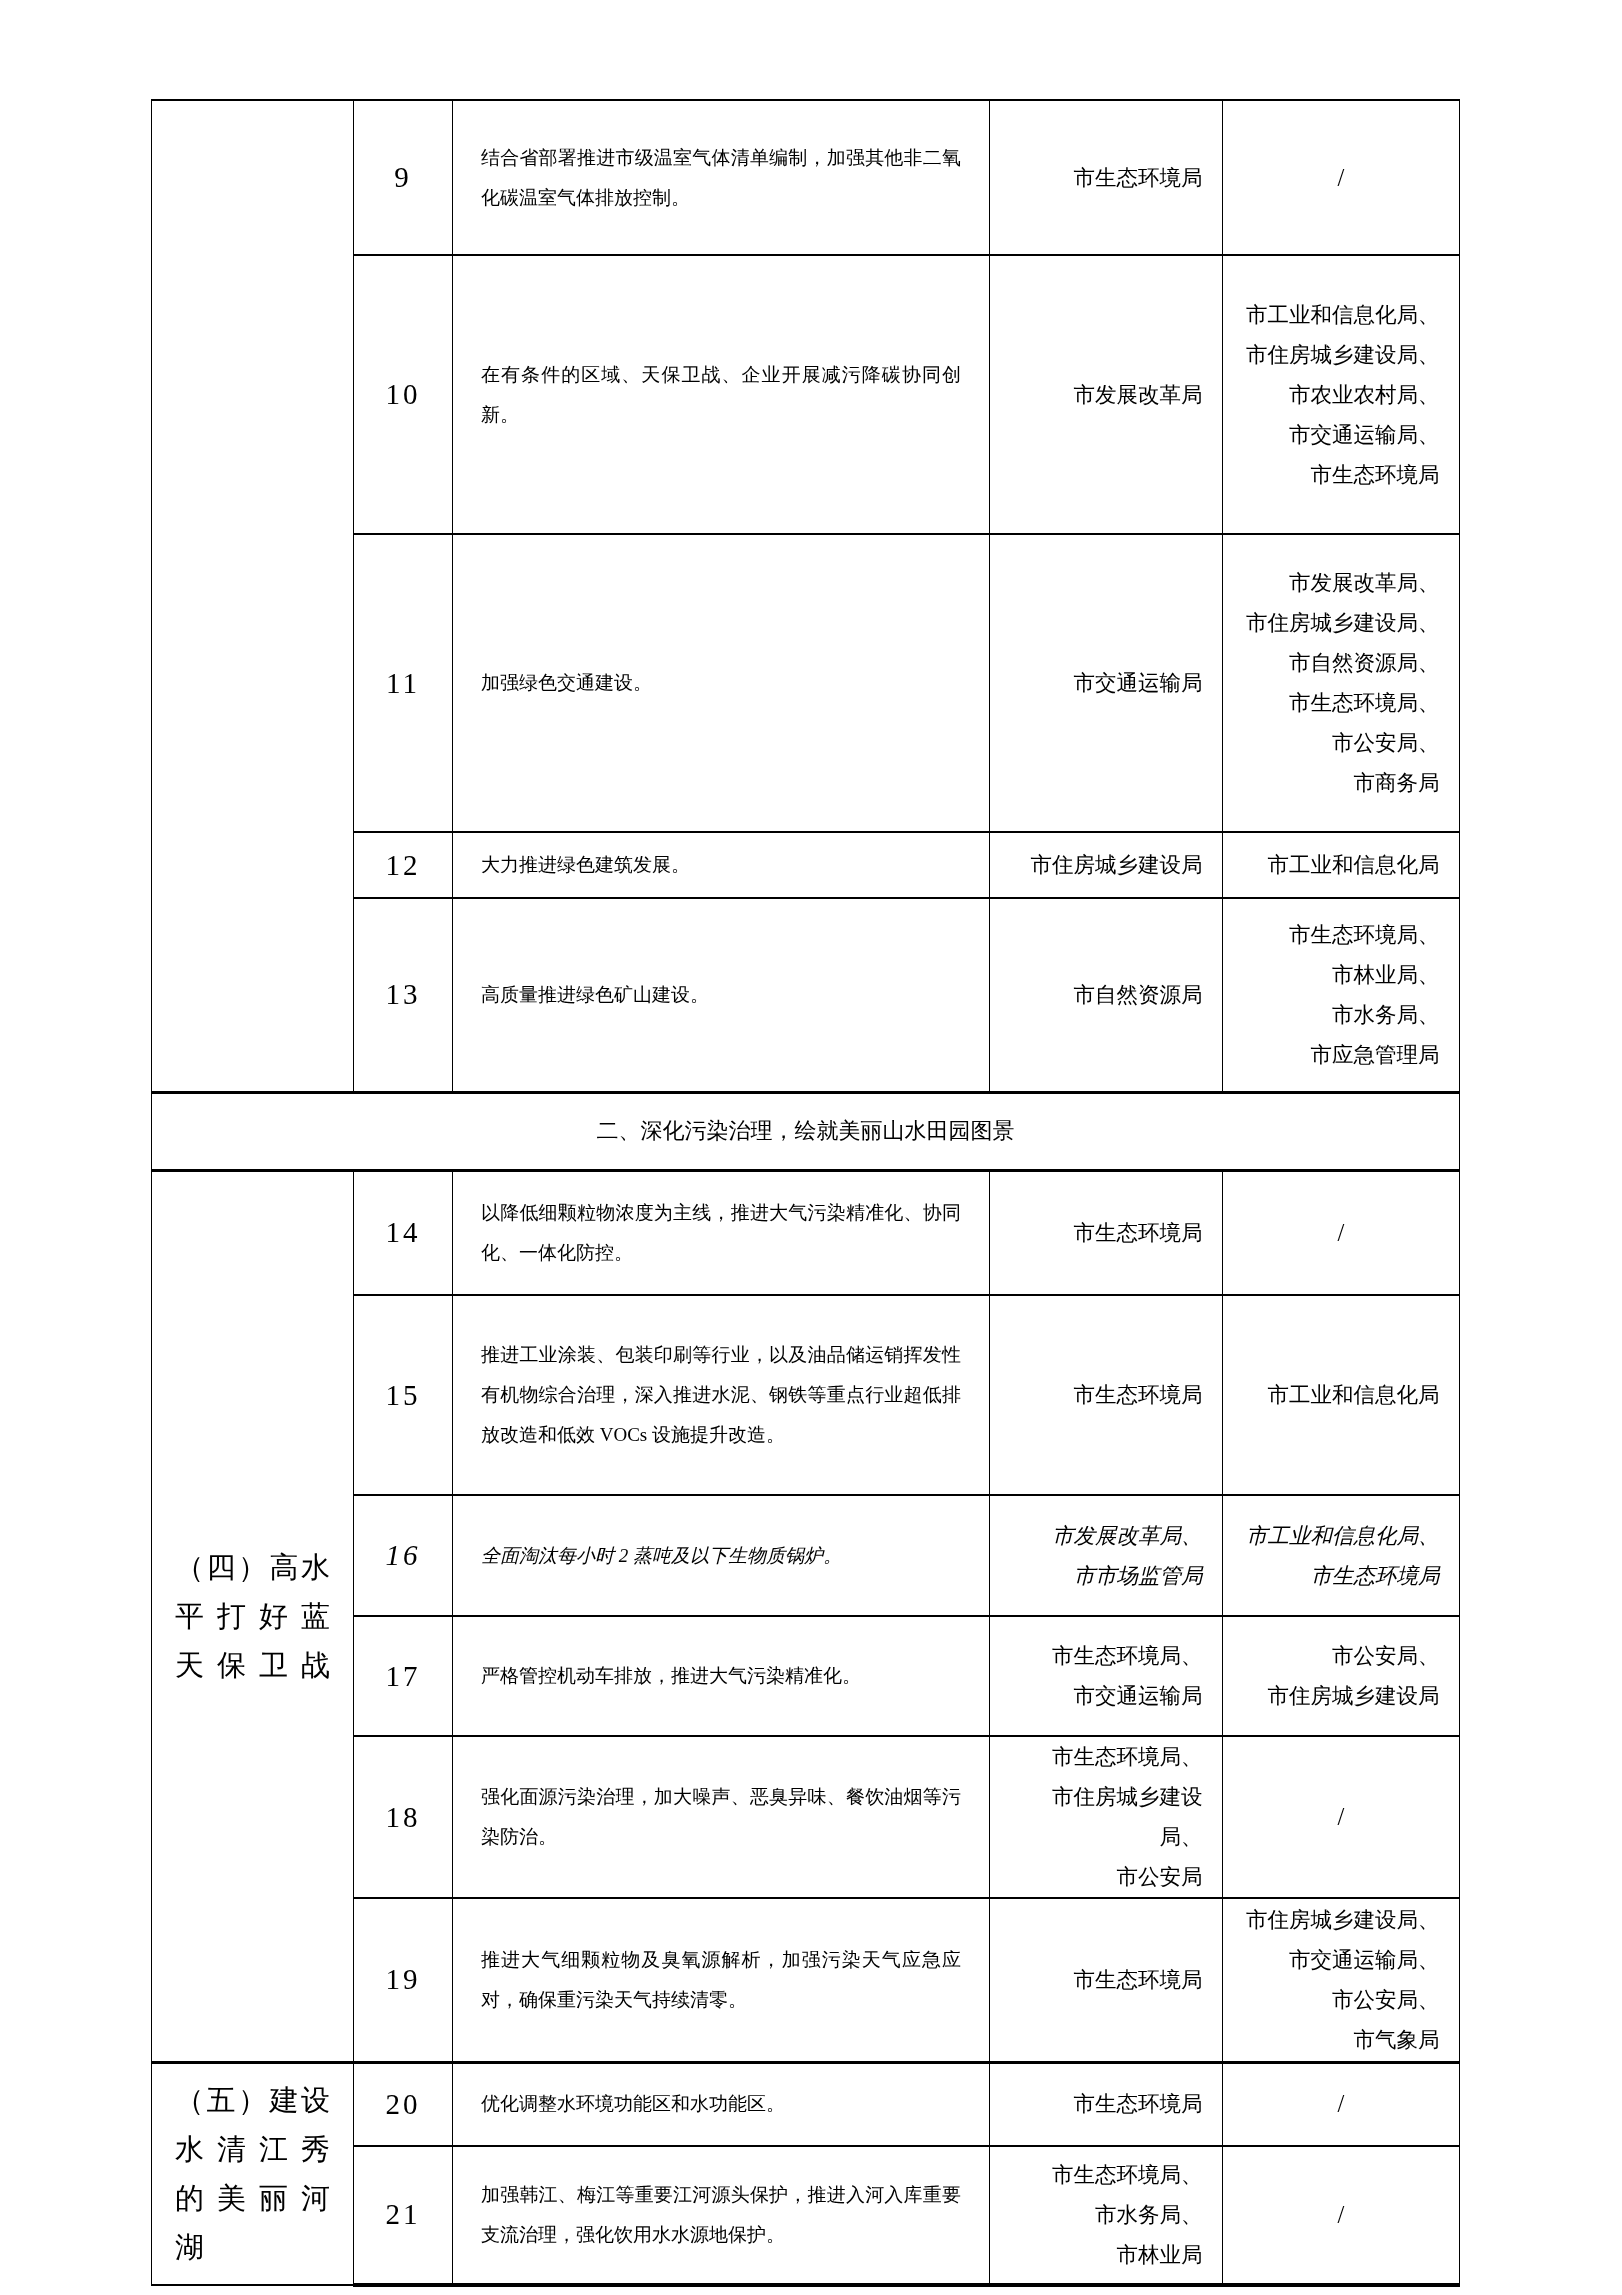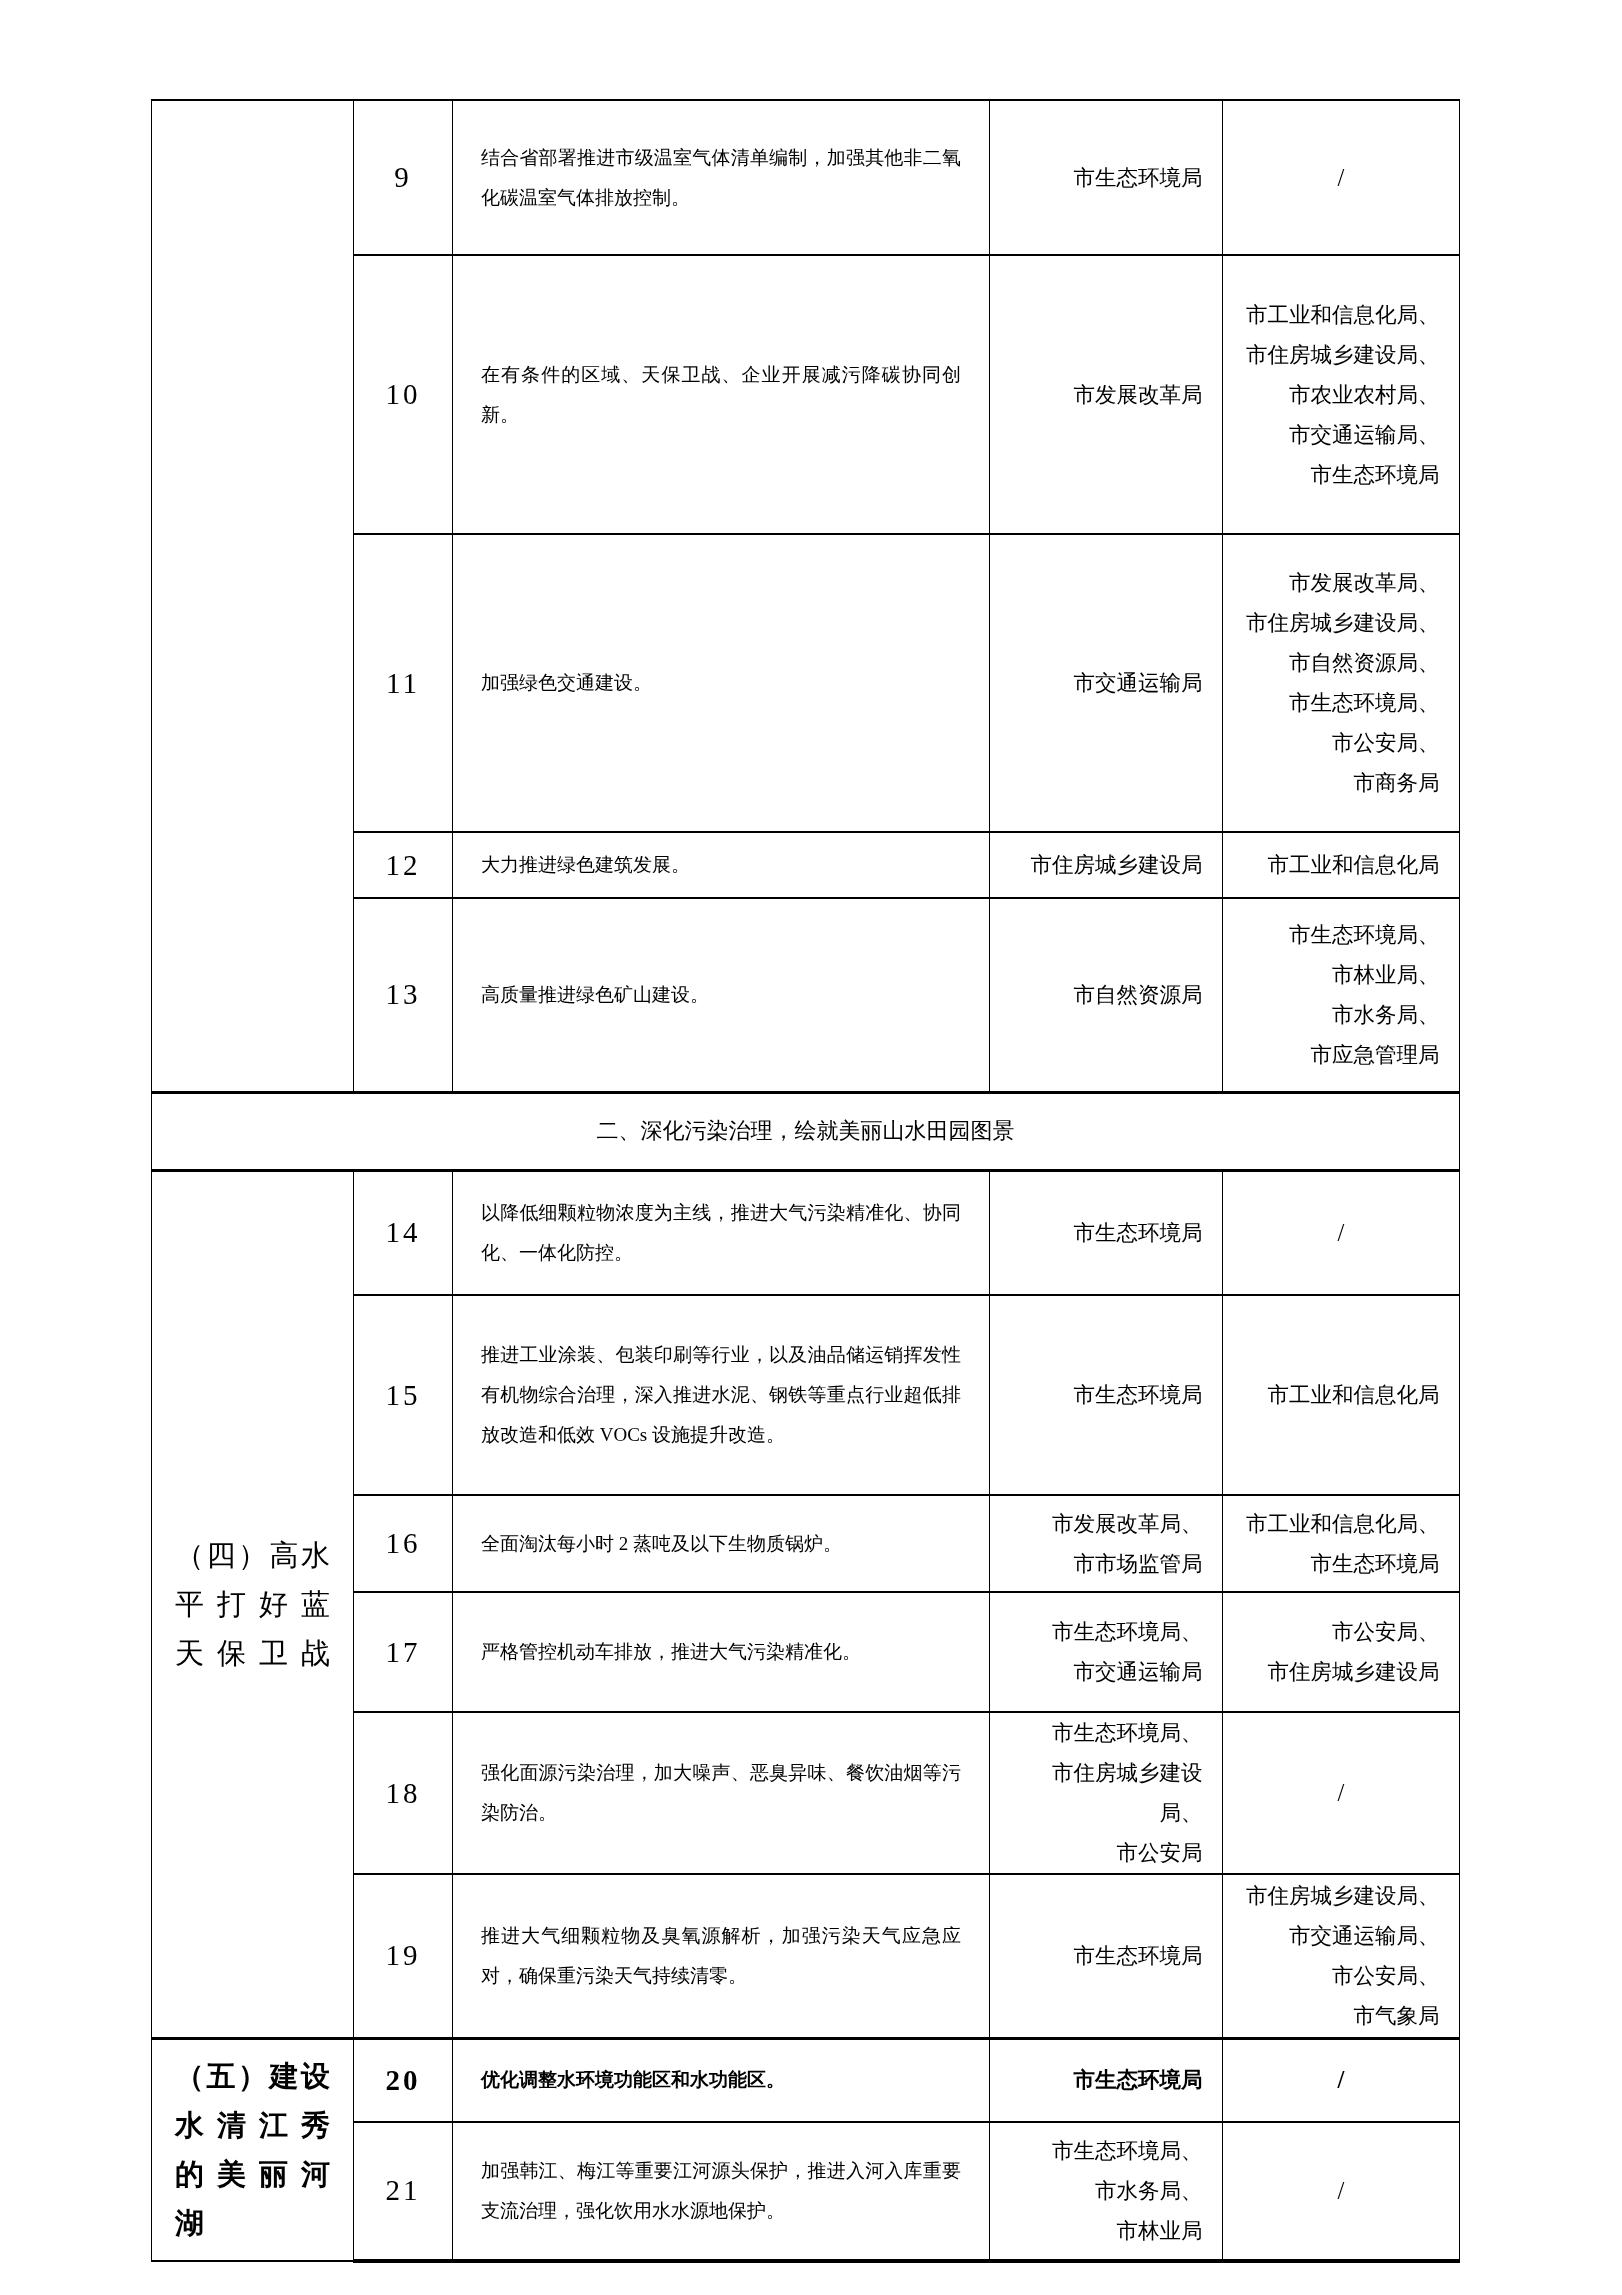--- a/index.html
+++ b/index.html
@@ -35,21 +35,21 @@
 
   
   tr.r9  { height:155px; }
   tr.r10 { height:279px; }
   tr.r11 { height:298px; }
   tr.r12 { height:66px; }
   tr.r13 { height:194px; }
   tr.rhd { height:78px; }
   tr.r14 { height:125px; }
   tr.r15 { height:200px; }
-  tr.r16 { height:97px; }
+  tr.r16 { height:121px;font-style:italic; }
   tr.r17 { height:120px; }
   tr.r18 { height:124px; }
   tr.r19 { height:164px; }
   tr.r20 { height:76px; }
   tr.r21 { height:126px; }
 
   td.cat {
     font-size:29px;
     line-height:49px;
     padding:12px 23px;
@@ -82,21 +82,21 @@
   }
   tr.rhd td.sech {
     font-family:"Liberation Sans", sans-serif;
     font-weight:normal;
     font-size:22px;
     text-align:center;
     padding:0 18px;
     border-top-width:3.1px;
     border-bottom-width:3.1px;
   }
-  tr.r20 td { border-top-width:3.1px;font-weight:bold; }
+  tr.r20 td { border-top-width:3.1px; }
   tr.r21 td { border-bottom-width:4.1px; }
 </style>
 </head>
 <body>
 
 <div class="page">
   <table class="plan">
     <colgroup>
       <col class="c-cat">
         <col class="c-num">

